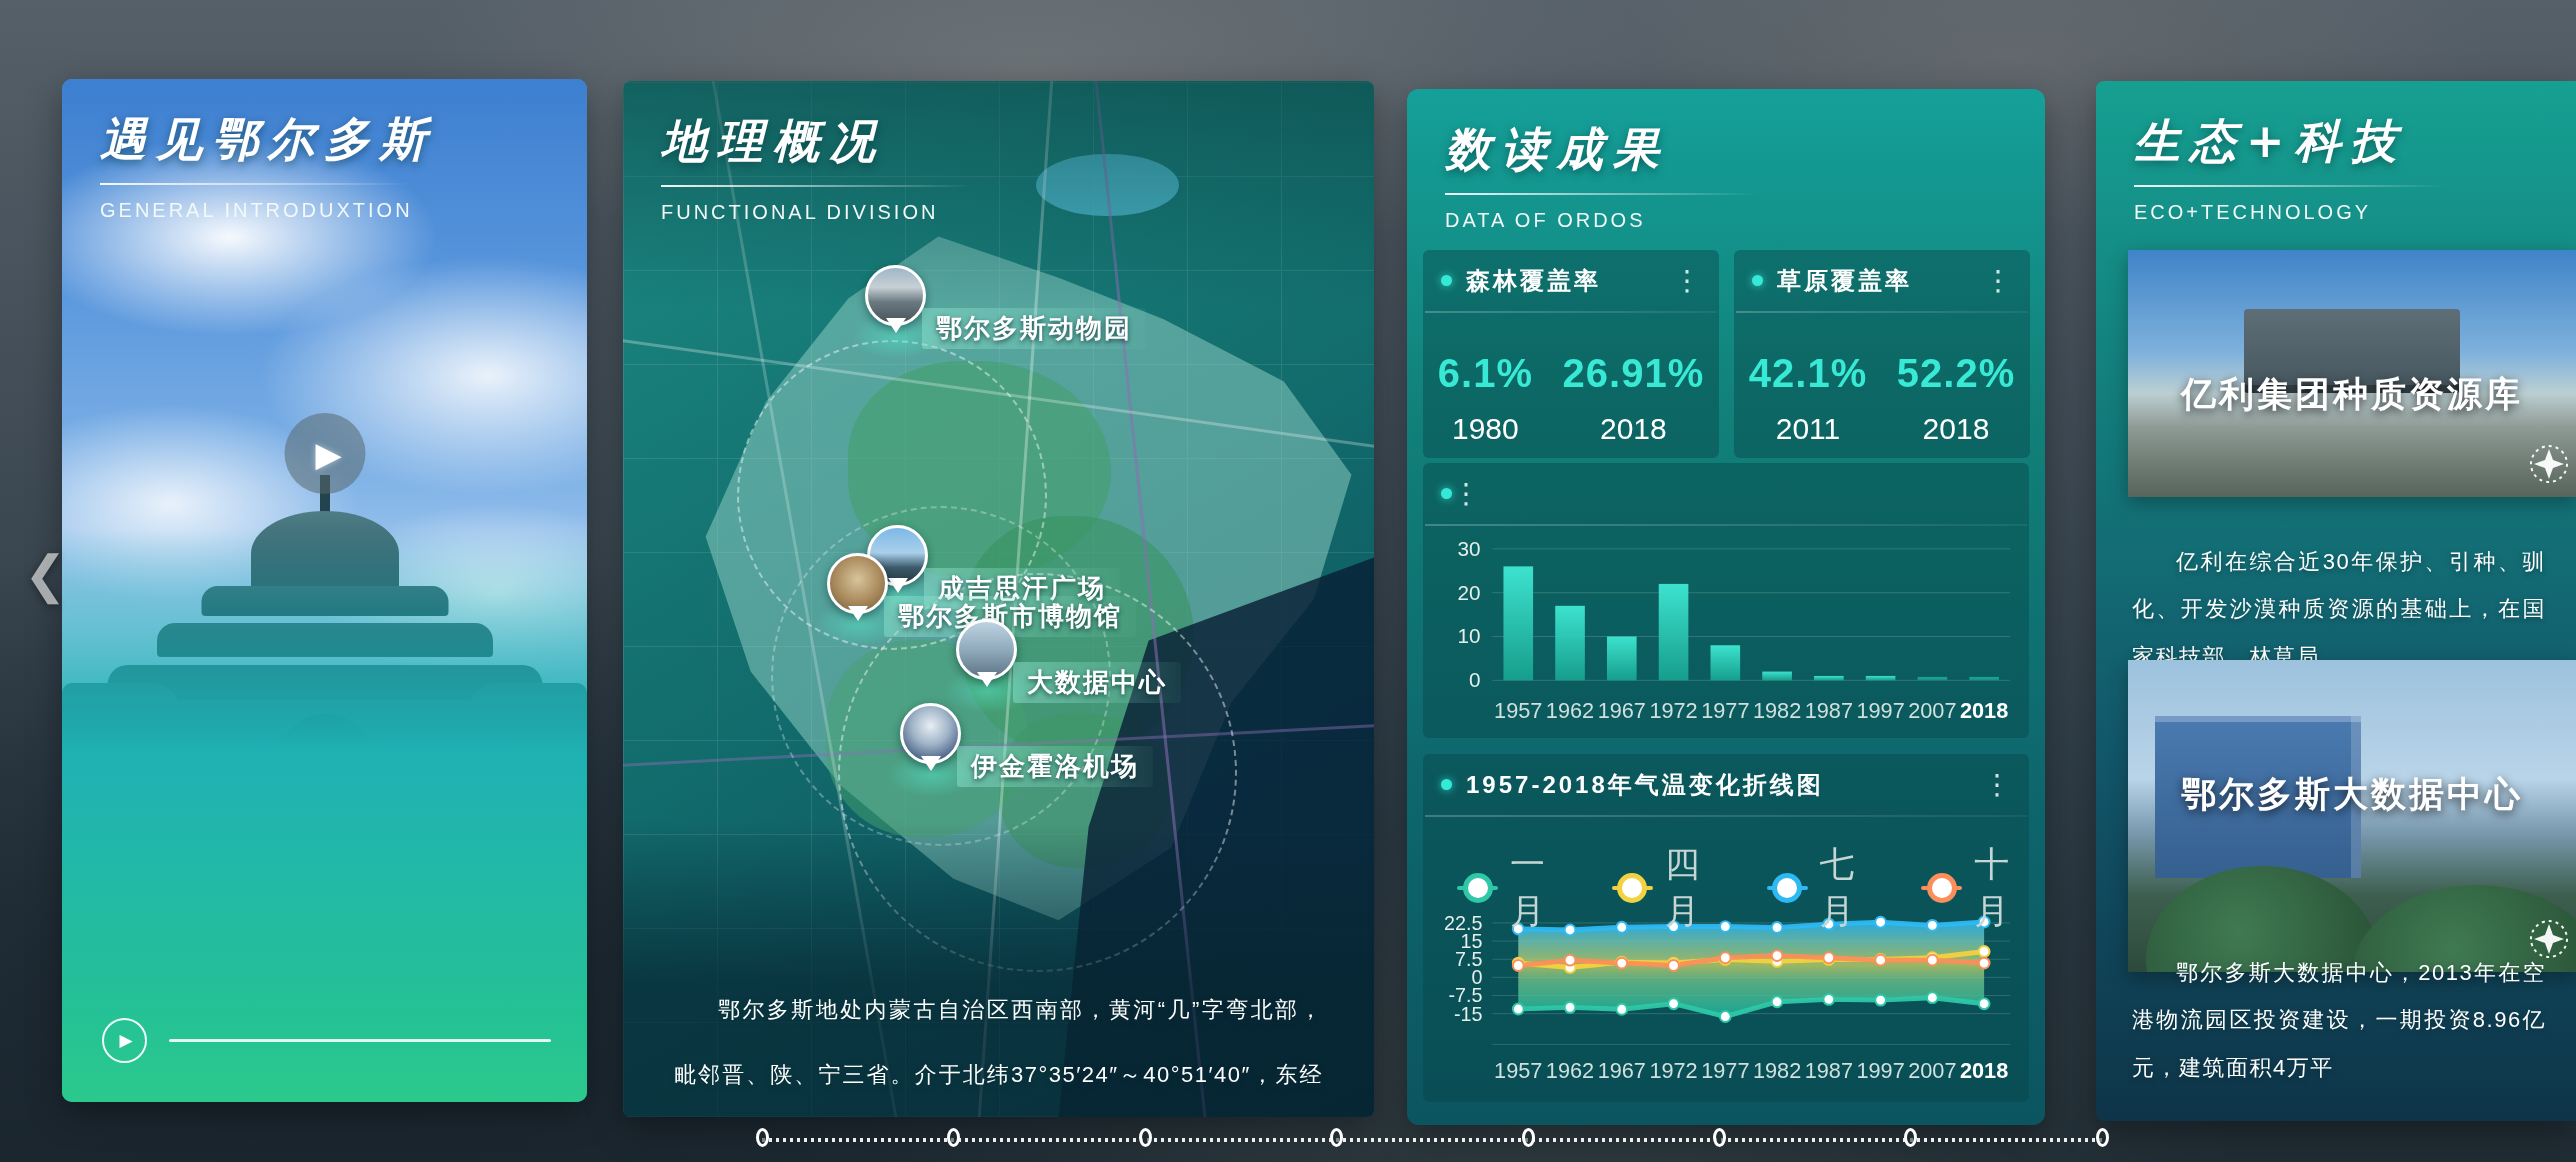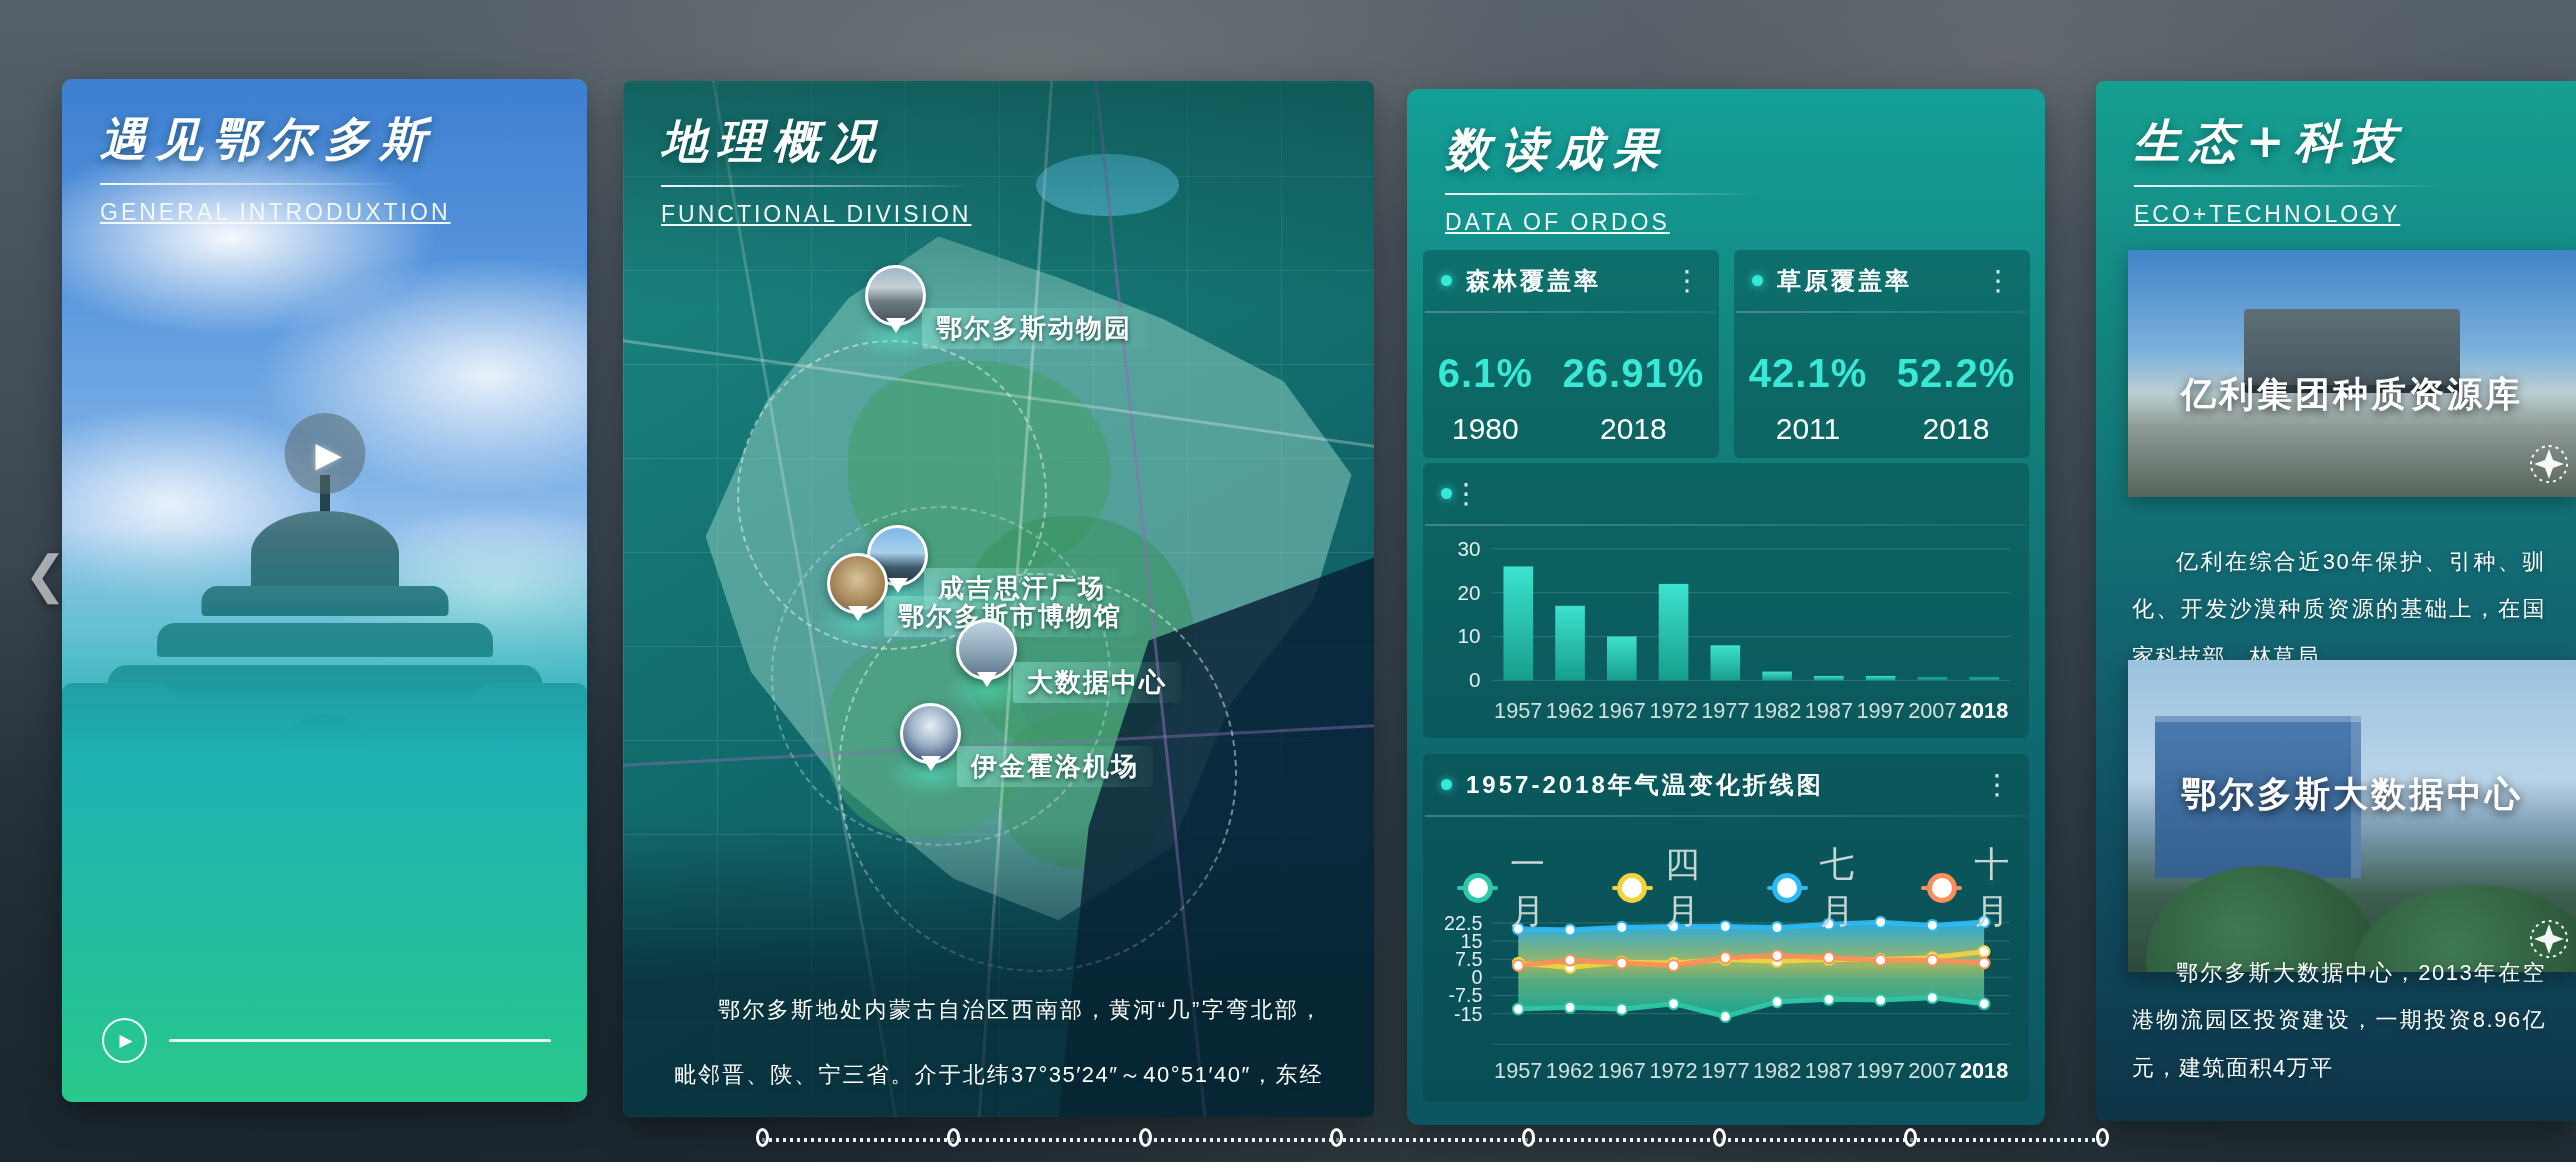--- a/index.html
+++ b/index.html
@@ -11,21 +11,21 @@
       radial-gradient(1383px 593px at 12% 85%, rgba(15,25,35,.55), transparent 75%),
       radial-gradient(988px 415px at 60% 96%, rgba(90,100,95,.25), transparent 70%),
       linear-gradient(180deg,#566069 0%,#434e58 32%,#2e3c46 68%,#202c34 100%);}
   .panel{position:absolute;overflow:hidden;box-shadow:0 12px 34px rgba(0,0,0,.35);}
   
   .hd{position:absolute;top:30px;left:38px;z-index:30;}
   .hd-title{font-family:"DejaVu Serif",serif;font-style:italic;font-weight:700;font-size:46px;
     color:#fff;letter-spacing:10px;text-shadow:0 3px 8px rgba(0,50,55,.55);white-space:nowrap;}
   .hd-line{width:311px;height:2px;margin:12px 0 14px;
     background:linear-gradient(90deg,rgba(255,255,255,.95),rgba(255,255,255,0));}
-  .hd-sub{font-size:23px;color:#f2f9f8;letter-spacing:3px;text-decoration:underline;}
+  .hd-sub{font-size:20px;color:#f2f9f8;letter-spacing:3px;}
   .para{position:absolute;color:#fff;font-size:22px;text-align:justify;letter-spacing:1.5px;
     text-indent:2em;text-shadow:0 2px 5px rgba(0,45,50,.55);}
   
   .p1{left:62px;top:79px;width:525px;height:1023px;border-radius:10px;background:#1fb1b4;}
   .p1-video{position:absolute;left:0;top:0;right:0;height:692px;
     background:linear-gradient(180deg,#3d7fd0 0%,#5795dc 28%,#7cb0e6 55%,#a9cdf0 78%,#d4e6f7 100%);}
   .cloud{position:absolute;background:radial-gradient(closest-side,rgba(255,255,255,.95),rgba(255,255,255,0));}
   .gate{position:absolute;left:0;right:0;bottom:0;height:296px;}
   .gate div{position:absolute;}
   .g-dome{left:50%;transform:translateX(-50%);top:36px;width:148px;height:85px;border-radius:50% 50% 8px 8px;

